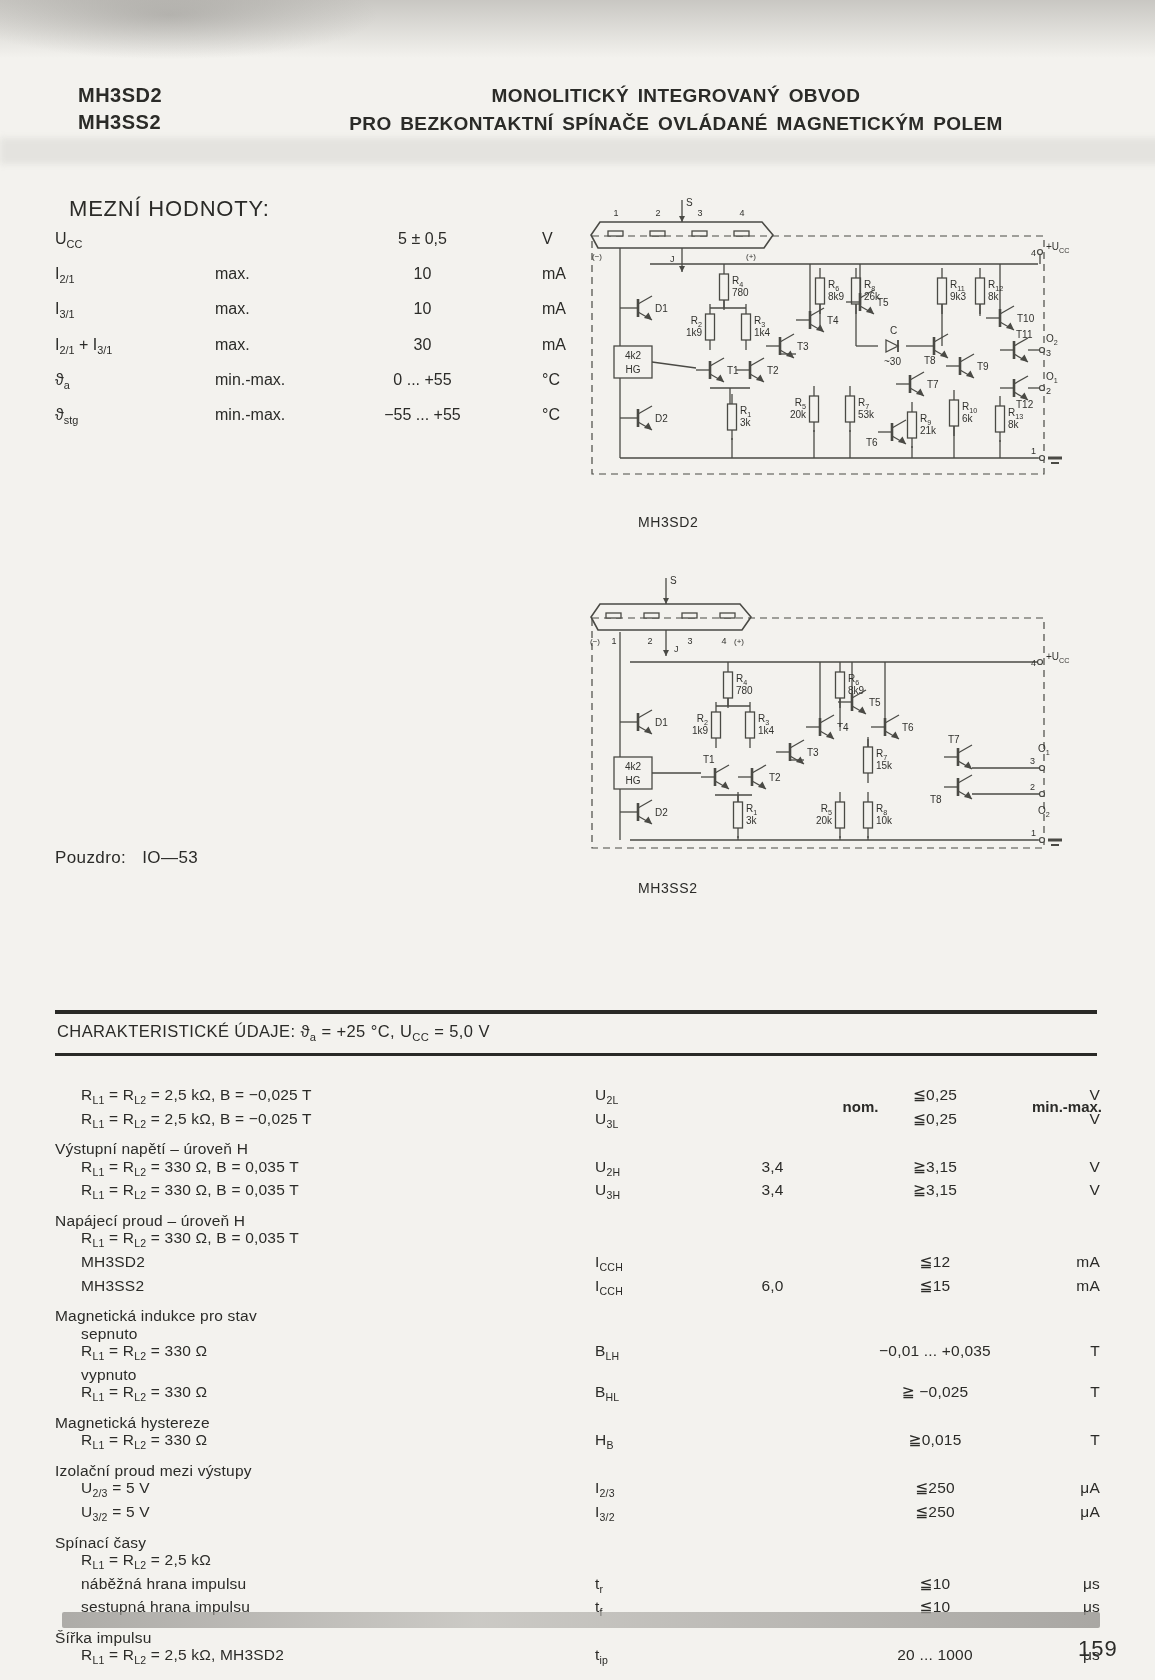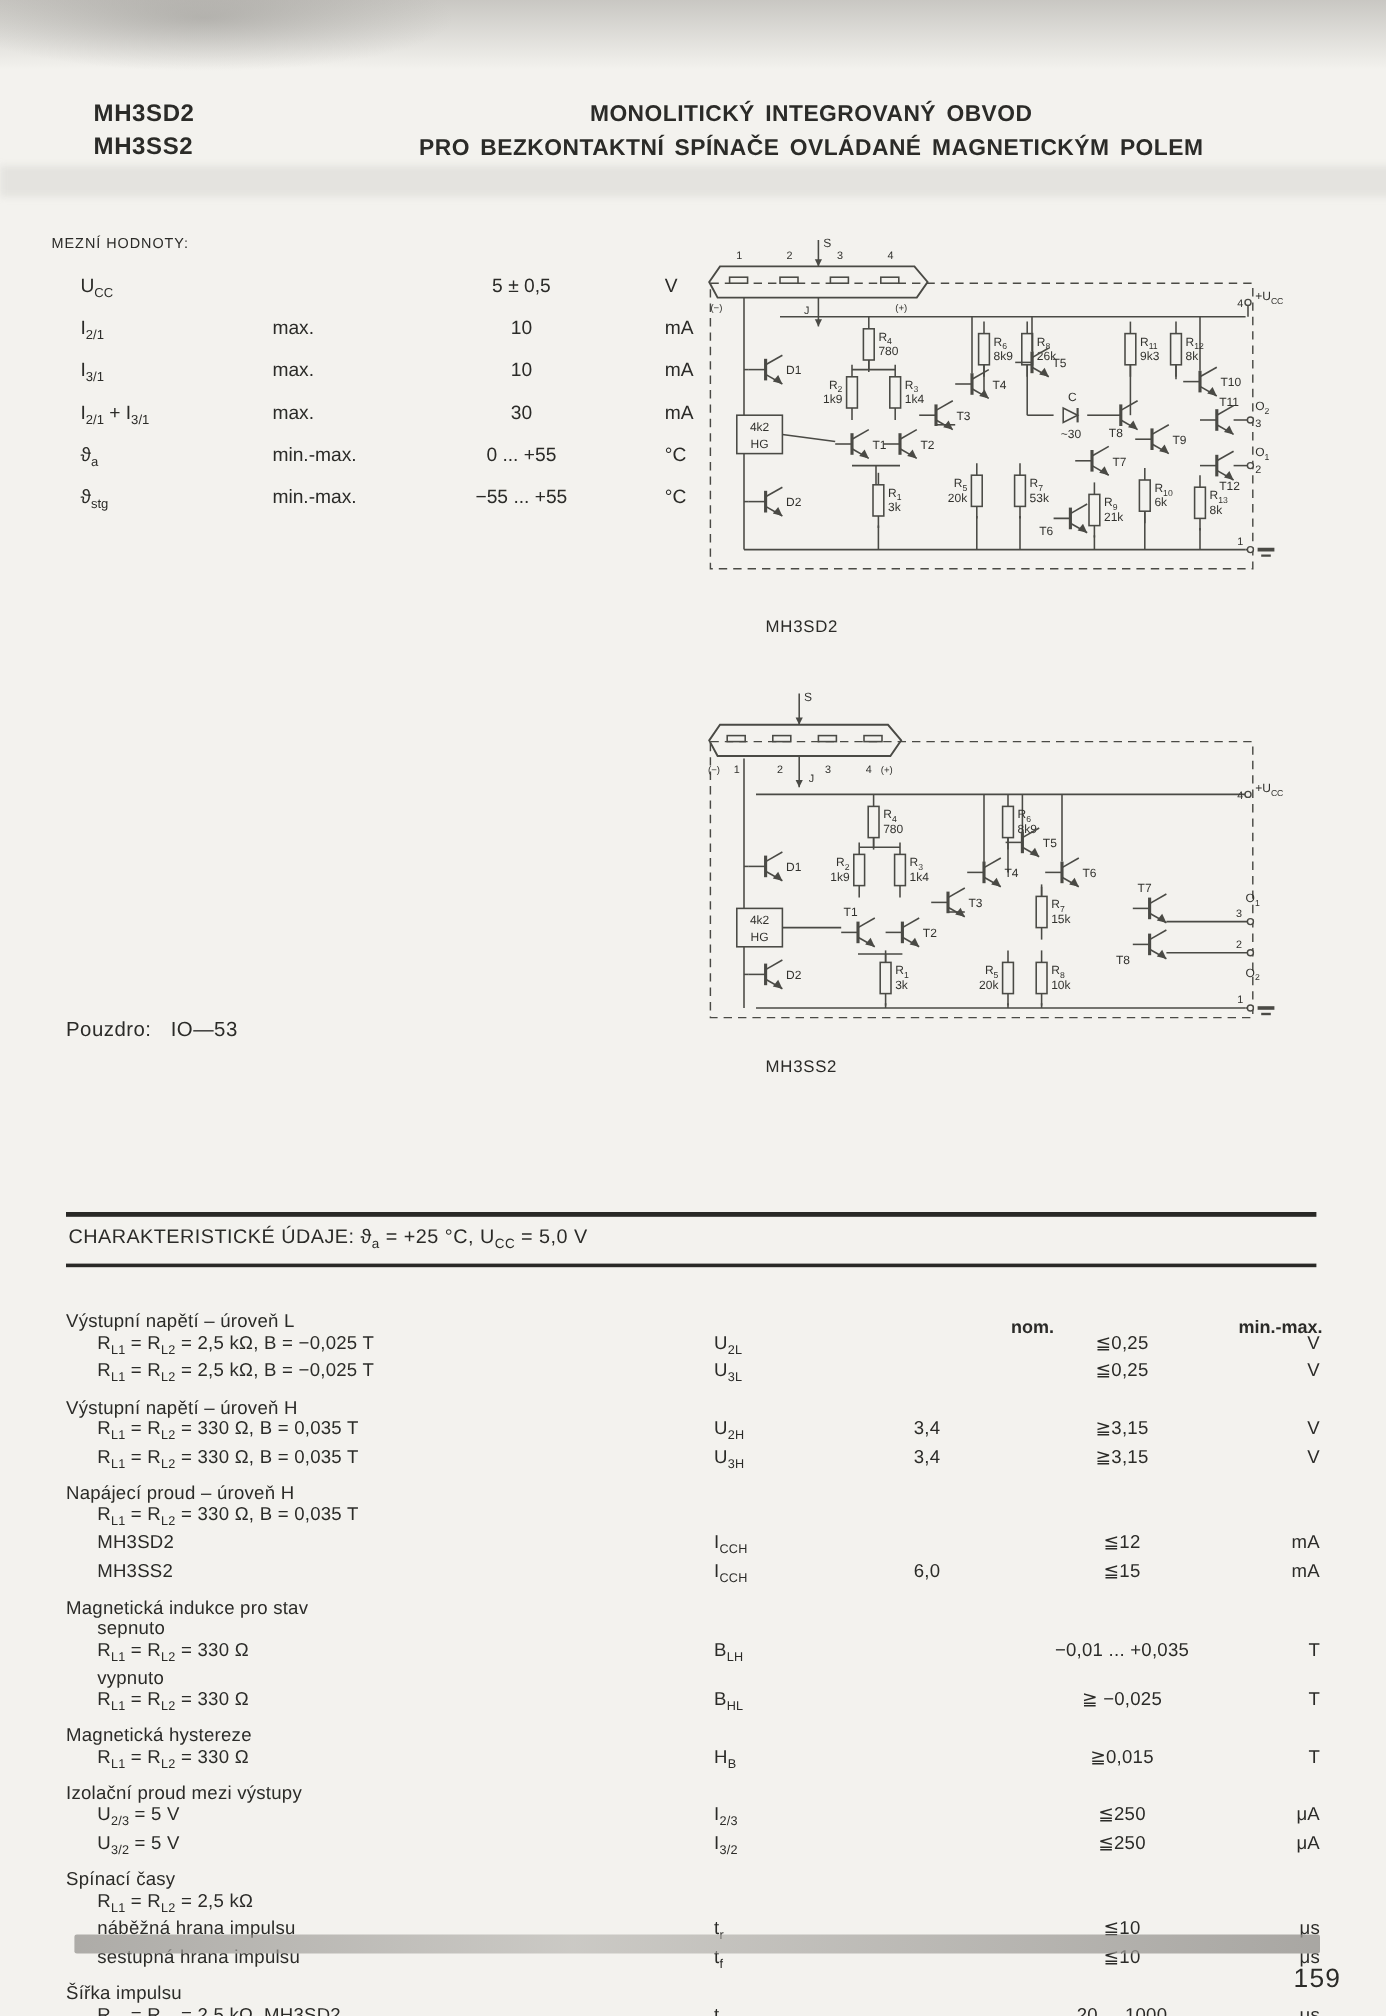--- a/index.html
+++ b/index.html
@@ -13,22 +13,22 @@
   .scan-header-band{position:absolute;left:0;top:138px;width:100%;height:26px;
     background:rgba(170,168,163,.20);filter:blur(3px);}
   .scan-bottom-bar{position:absolute;left:62px;top:1612px;width:1038px;height:16px;
     background:linear-gradient(90deg,rgba(150,148,144,.75),rgba(170,168,163,.55) 40%,rgba(150,148,144,.8));
     border-radius:2px;}
   
   .partnums{position:absolute;left:78px;top:82px;font-size:20px;font-weight:bold;line-height:27px;letter-spacing:.5px;}
   .title{position:absolute;right:127px;top:82px;width:760px;text-align:center;
          font-size:19px;font-weight:bold;line-height:28px;letter-spacing:.4px;word-spacing:3px;}
   
-  .limits-heading{position:absolute;left:43px;top:196px;font-size:12px;letter-spacing:.8px;}
-  .limits{position:absolute;left:55px;top:224px;width:620px;margin-left:12px;}
+  .limits-heading{position:absolute;left:69px;top:196px;font-size:22px;letter-spacing:.8px;}
+  .limits{position:absolute;left:55px;top:224px;width:620px;}
   .lrow{display:grid;grid-template-columns:160px 120px 175px 90px;line-height:30px;font-size:16px;}
   .lrow .lval{text-align:center;}
   .lrow .lunit{padding-left:32px;}
   sub{font-size:.68em;}
   
   .sch{position:absolute;}
   svg{font-family:"Liberation Sans",sans-serif;fill:#32322e;}
   svg line,svg polyline,svg rect.body,svg polygon.pk,svg path{stroke:#4a4a45;fill:none;}
   .caption{position:absolute;font-size:14px;letter-spacing:.6px;}
   .pouzdro{position:absolute;left:55px;top:848px;font-size:17px;letter-spacing:.4px;}
@@ -617,27 +617,20 @@
   <div class="rule2"></div>
 
   <div class="char-colheads">
     <div></div>
       <div></div>
     <div class="nom">nom.</div>
     <div class="mm">min.-max.</div>
     <div></div>
   </div>
   <div class="char-rows" id="char-rows">
-      <div class="crow group">
-        <div class="cdesc"><span>Výstupní napětí – úroveň L</span></div>
-        <div class="csym"></div>
-        <div class="cnom"></div>
-        <div class="cmm"></div>
-        <div class="cunit"></div>
-      </div>
       <div class="crow">
         <div class="cdesc ind"><span>R</span><sub>L1</sub><span> = R</span><sub>L2</sub><span> = 2,5 kΩ, B = −0,025 T</span></div>
         <div class="csym"><span>U</span><sub>2L</sub></div>
         <div class="cnom"></div>
         <div class="cmm">≦0,25</div>
         <div class="cunit">V</div>
       </div>
       <div class="crow">
         <div class="cdesc ind"><span>R</span><sub>L1</sub><span> = R</span><sub>L2</sub><span> = 2,5 kΩ, B = −0,025 T</span></div>
         <div class="csym"><span>U</span><sub>3L</sub></div>

